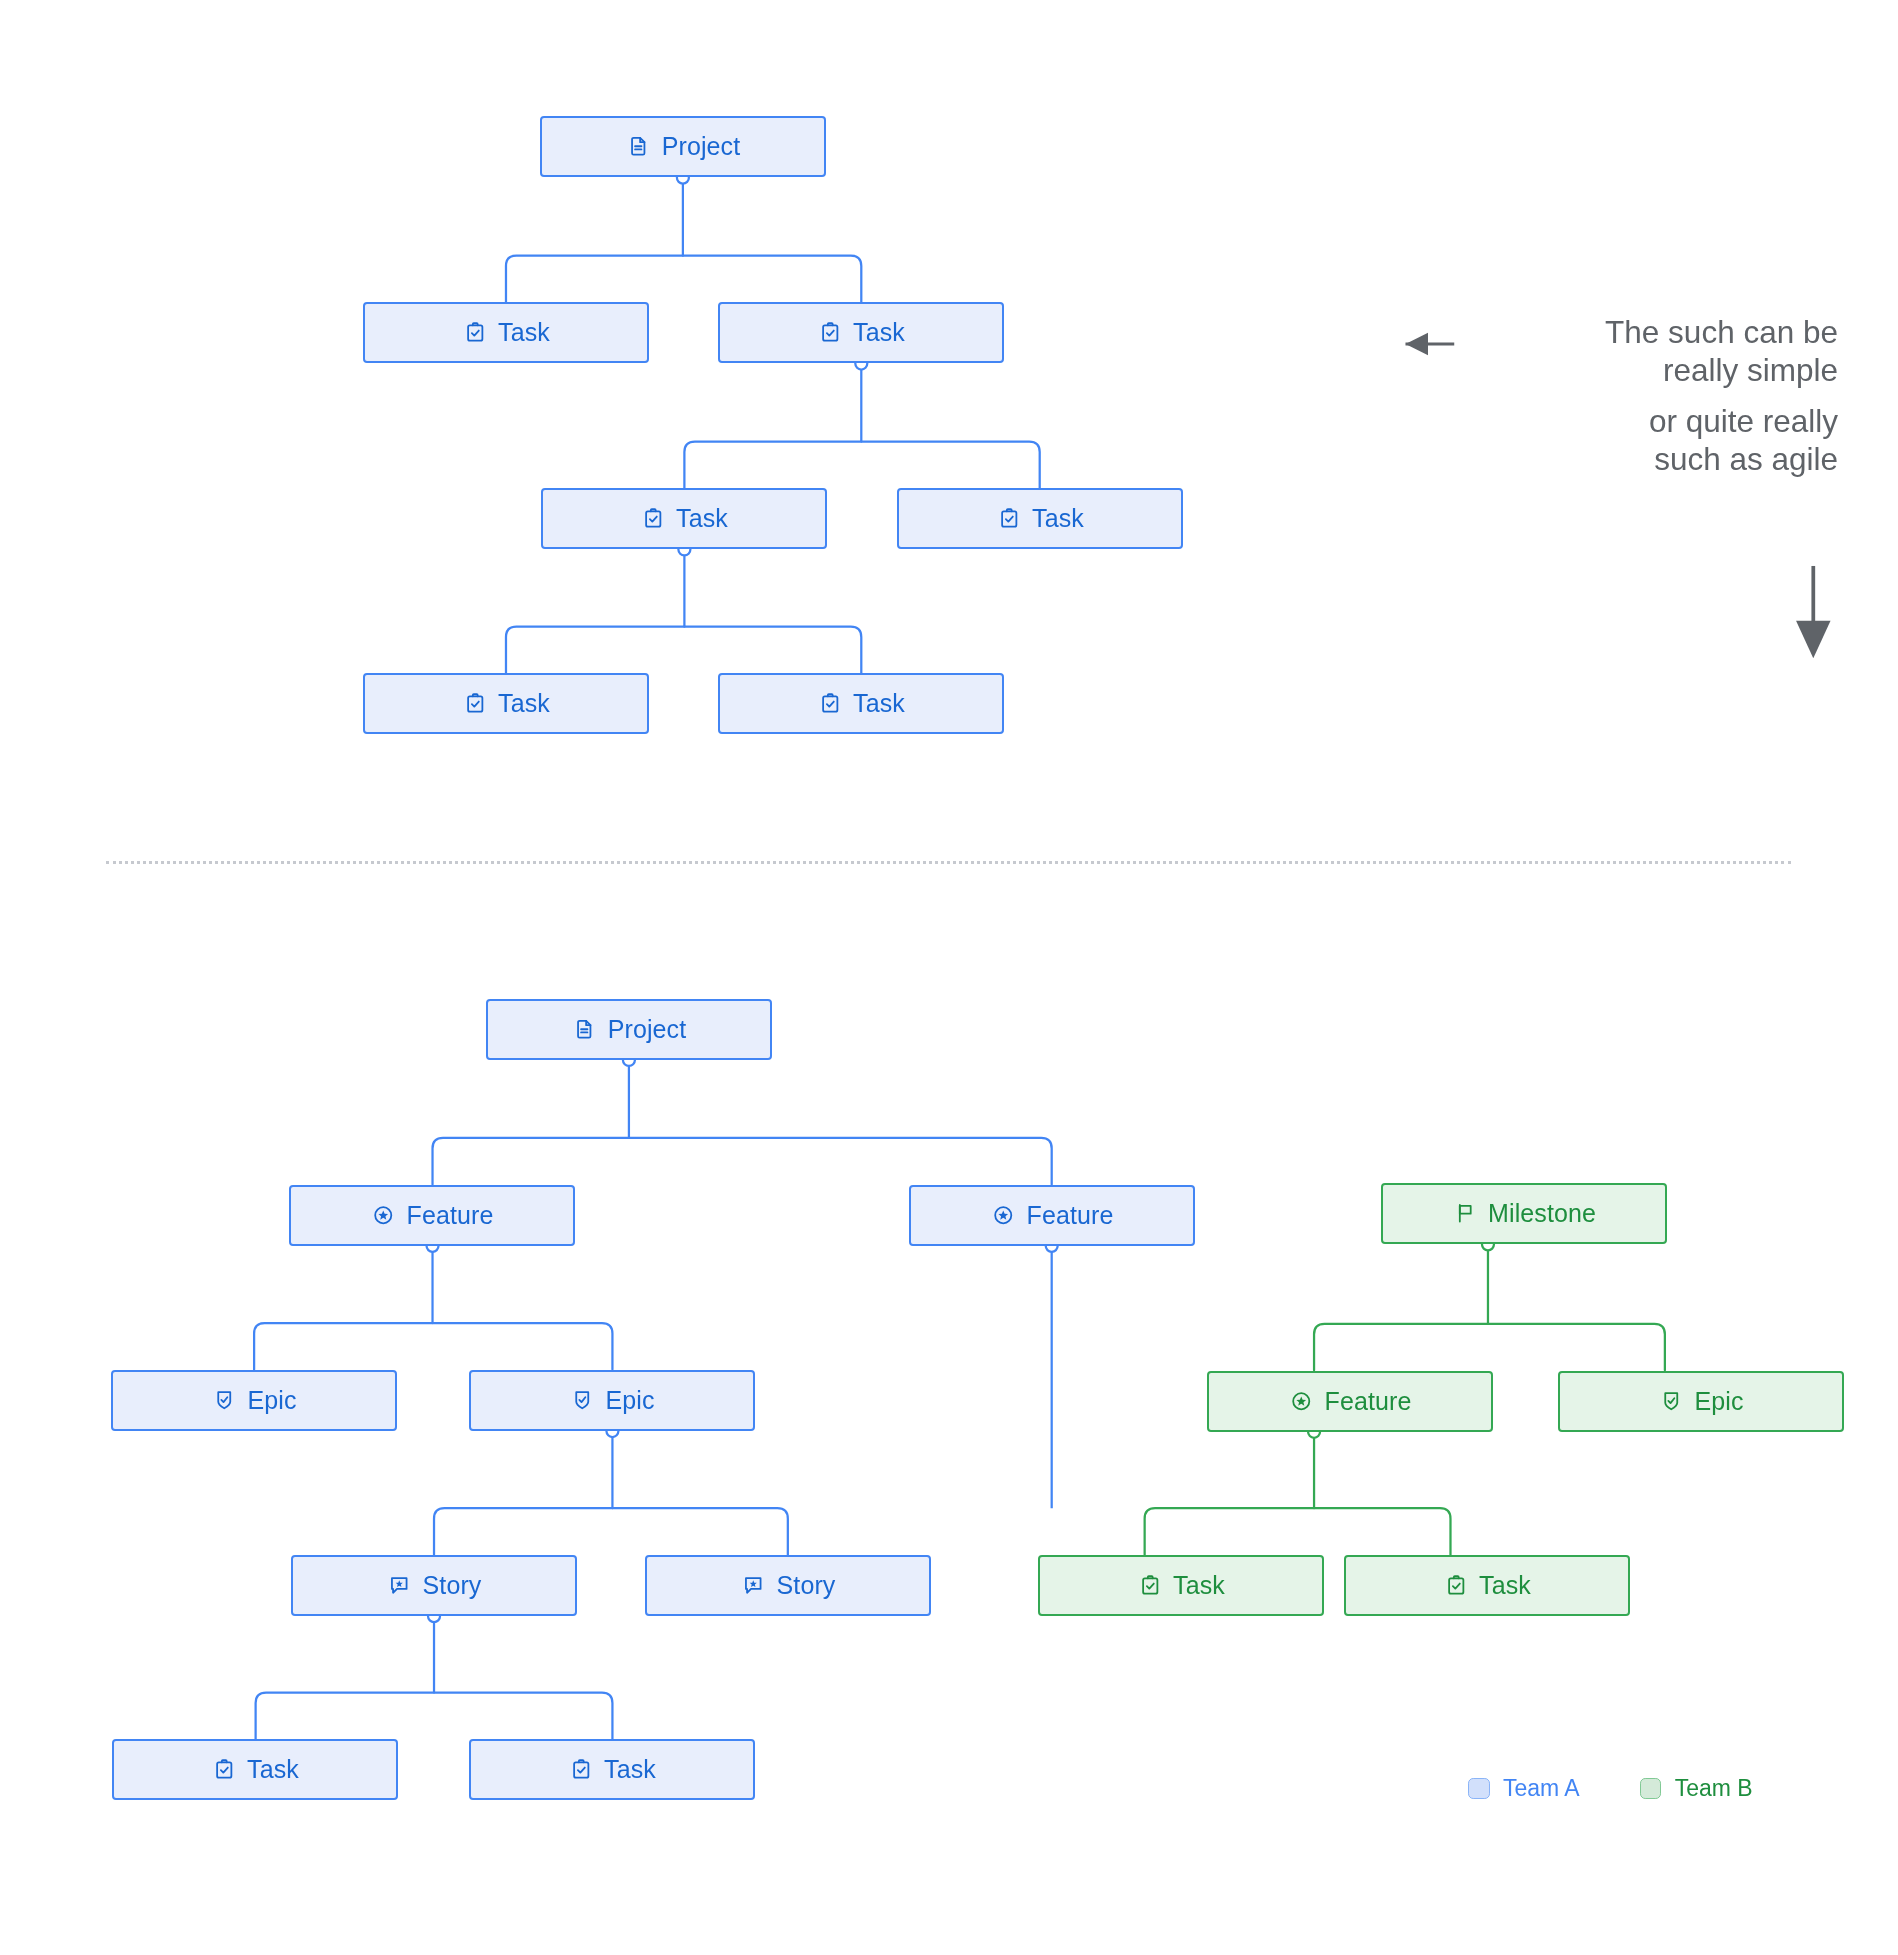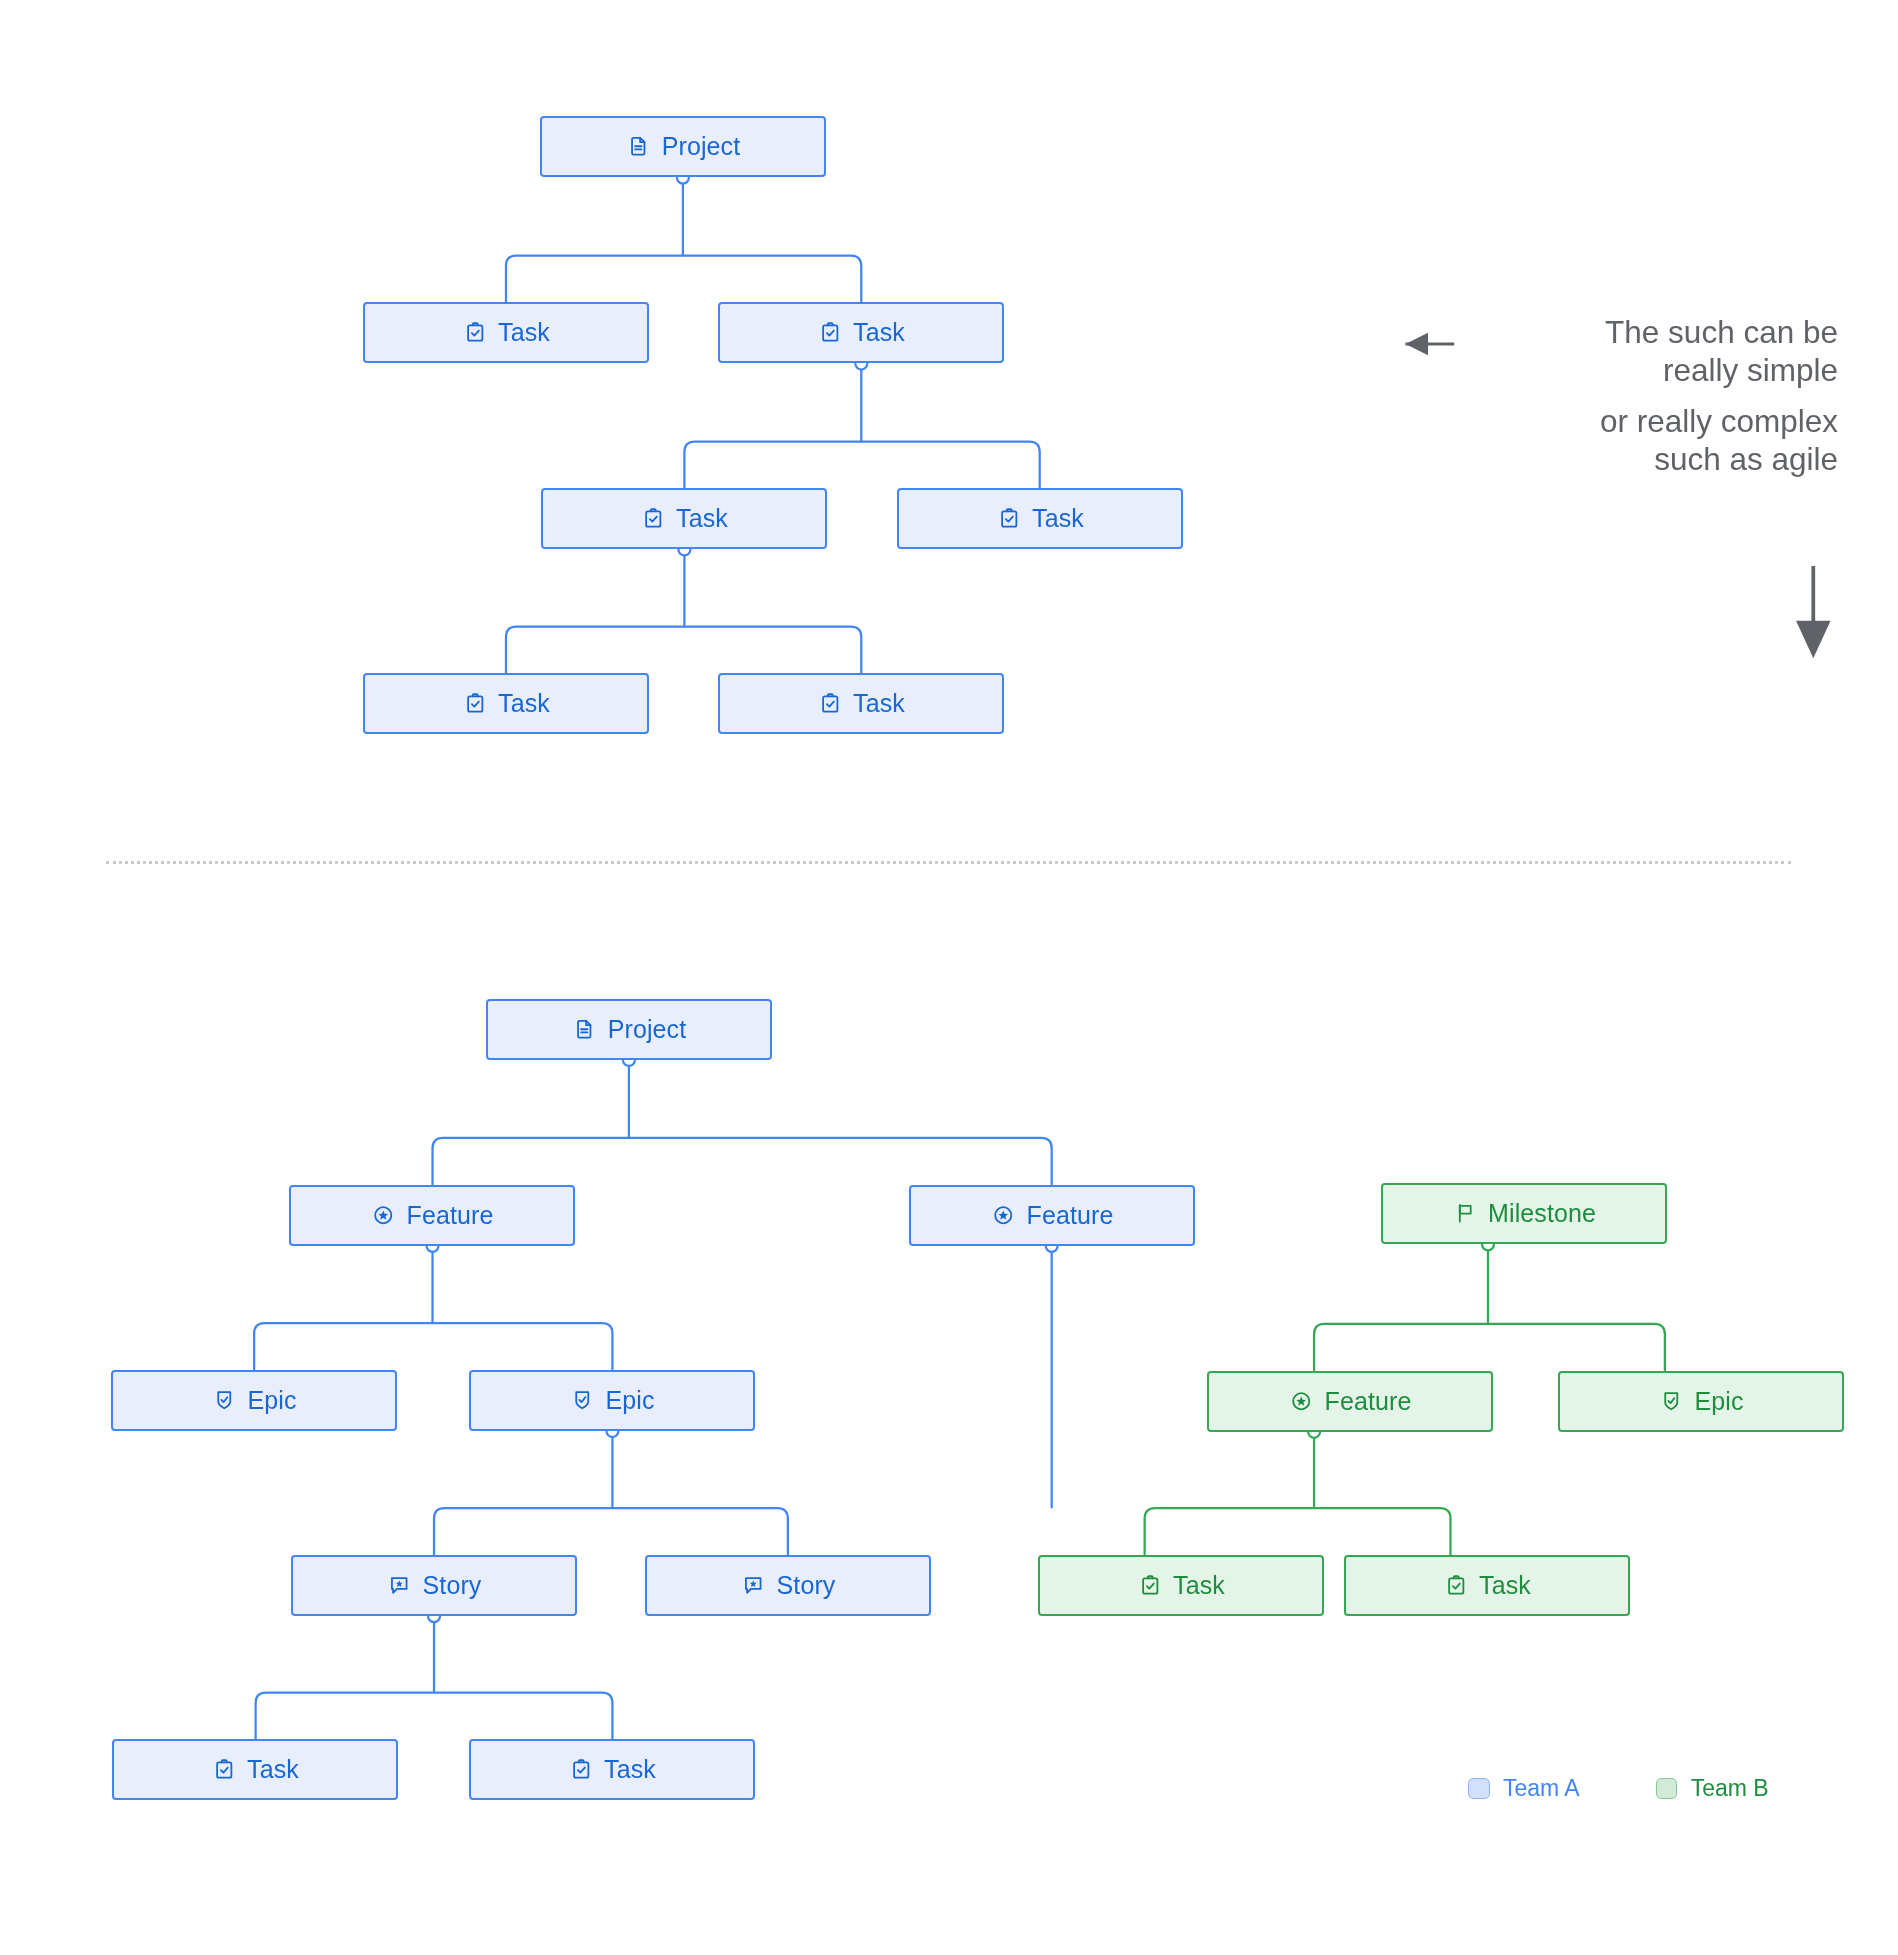--- a/index.html
+++ b/index.html
@@ -80,21 +80,21 @@
   .divider {
     position: absolute;
     border-top: 3px dotted #c6c9cf;
   }
 
   
   .legend {
     position: absolute;
     display: flex;
     align-items: flex-start;
-    gap: 76px;
+    gap: 60px;
   }
   .legend-item {
     display: flex;
     align-items: center;
     gap: 13.5px;
     font-size: 23px;
   }
   .legend-item.blue { color: #4285f4; }
   .legend-item.green { color: #1e8e3e; }
   .swatch {
@@ -357,21 +357,21 @@
      </svg>
         </span>
         <span class="label">Task</span>
       </div>
     </div>
 
   <div class="annotation" style="left: 1469px; top: 313px; width: 369px;">
     <p class="annot-para">The such can be</p>
     <p class="annot-para">really simple</p>
     <div class="annot-gap"></div>
-    <p class="annot-para">or really complex</p>
+    <p class="annot-para">or quite really</p>
     <p class="annot-para">such as agile</p>
   </div>
 
   <svg class="wires" viewBox="0 0 2532 2608" xmlns="http://www.w3.org/2000/svg">
     <g>
       <line x1="1940" y1="459" x2="1875" y2="459" stroke="#5f6368" stroke-width="4"></line>
       <polygon points="1875,459 1905,444 1905,474" fill="#5f6368"></polygon>
     </g>
     <g>
       <line x1="2419" y1="755" x2="2419" y2="840" stroke="#5f6368" stroke-width="5"></line>

